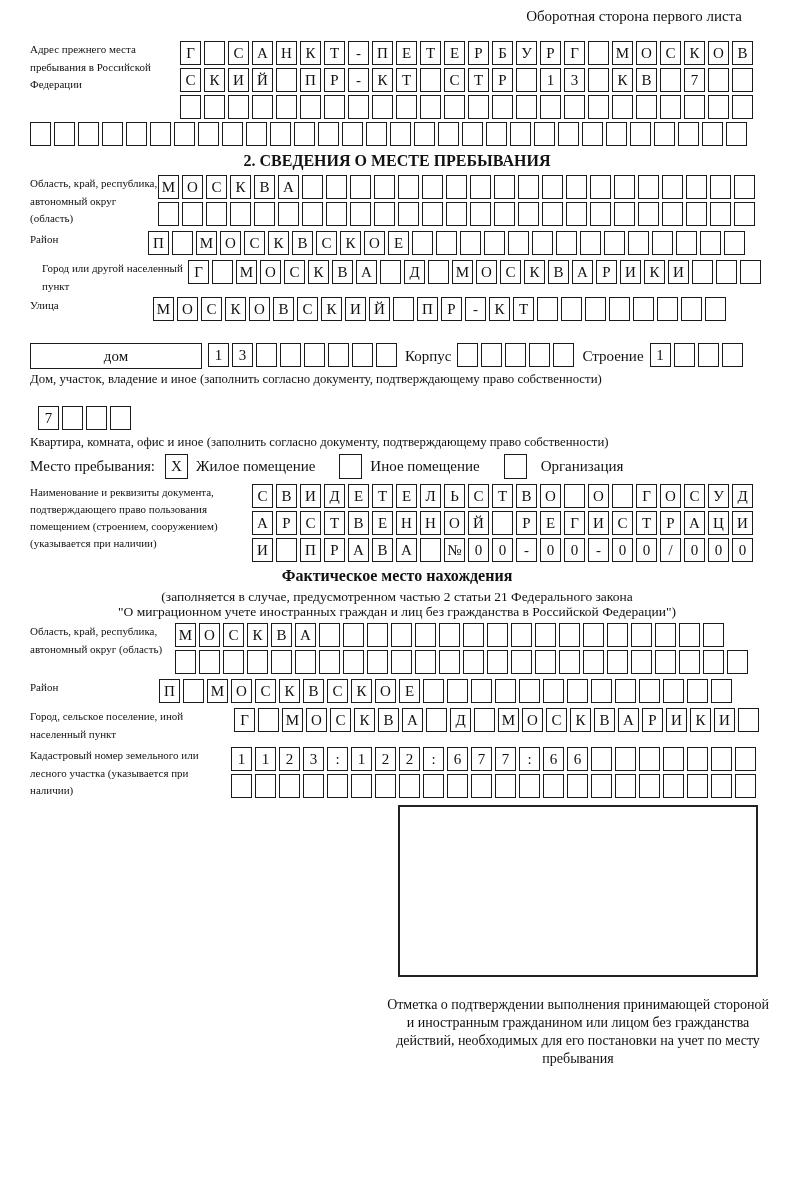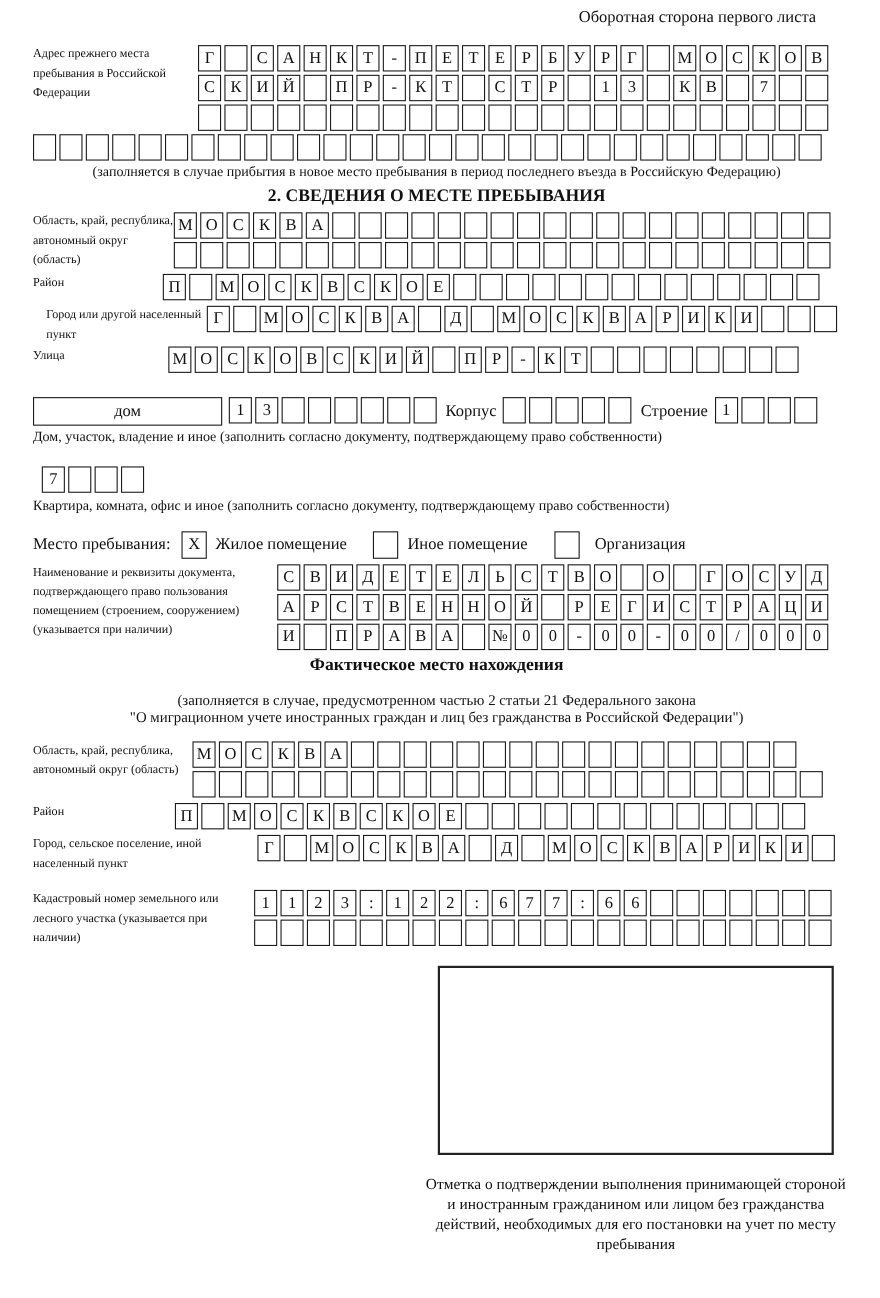--- a/index.html
+++ b/index.html
@@ -43,21 +43,21 @@
   }
   .stampcap {
     width: 392px; margin-left: 352px;
     font-size: 14px; line-height: 18px; text-align: center;
   }
   
   .w150 { width: 150px; } .w128 { width: 128px; } .w118 { width: 118px; }
   .w146 { width: 146px; margin-left: 12px; } .w123 { width: 123px; } .w222 { width: 222px; }
   .w145 { width: 145px; } .w129 { width: 129px; } .w204 { width: 204px; }
   .w201 { width: 201px; }
-  .mt2 { margin-top: 2px; } .mt3 { margin-top: 19px; } .mt4 { margin-top: 15px; font-family: Liberation Serif, serif; }
+  .mt2 { margin-top: 2px; } .mt3 { margin-top: 19px; } .mt4 { margin-top: 4px; font-family: Liberation Serif, serif; }
   .mt5 { margin-top: 5px; } .mt6 { margin-top: 6px; }
   .mt16 { margin-top: 16px; }
   .ml6 { margin-left: 6px; } .ml8 { margin-left: 8px; } .ml10 { margin-left: 10px; }
   .ml14 { margin-left: 14px; } .ml24 { margin-left: 24px; }
   .houselbl { font-size: 15px; line-height: 26px; }
 </style>
 </head>
 <body>
 
 <div>
@@ -172,21 +172,20 @@
       <div class="cell"></div>
       <div class="cell"></div>
       <div class="cell"></div>
       <div class="cell"></div>
       <div class="cell"></div>
       <div class="cell"></div>
       <div class="cell"></div>
       <div class="cell"></div>
       <div class="cell"></div>
     </div>
-  <div class="caption center">(заполняется в случае прибытия в новое место пребывания в период последнего въезда в Российскую Федерацию)</div>
 
   <div class="title center bold mt6">2. СВЕДЕНИЯ О МЕСТЕ ПРЕБЫВАНИЯ</div>
 
   <div class="row mt5">
     <div class="lbl w128">Область, край, республика, автономный округ (область)</div>
     <div class="col">
       <div class="cells">
           <div class="cell">М</div>
           <div class="cell">О</div>
           <div class="cell">С</div>

